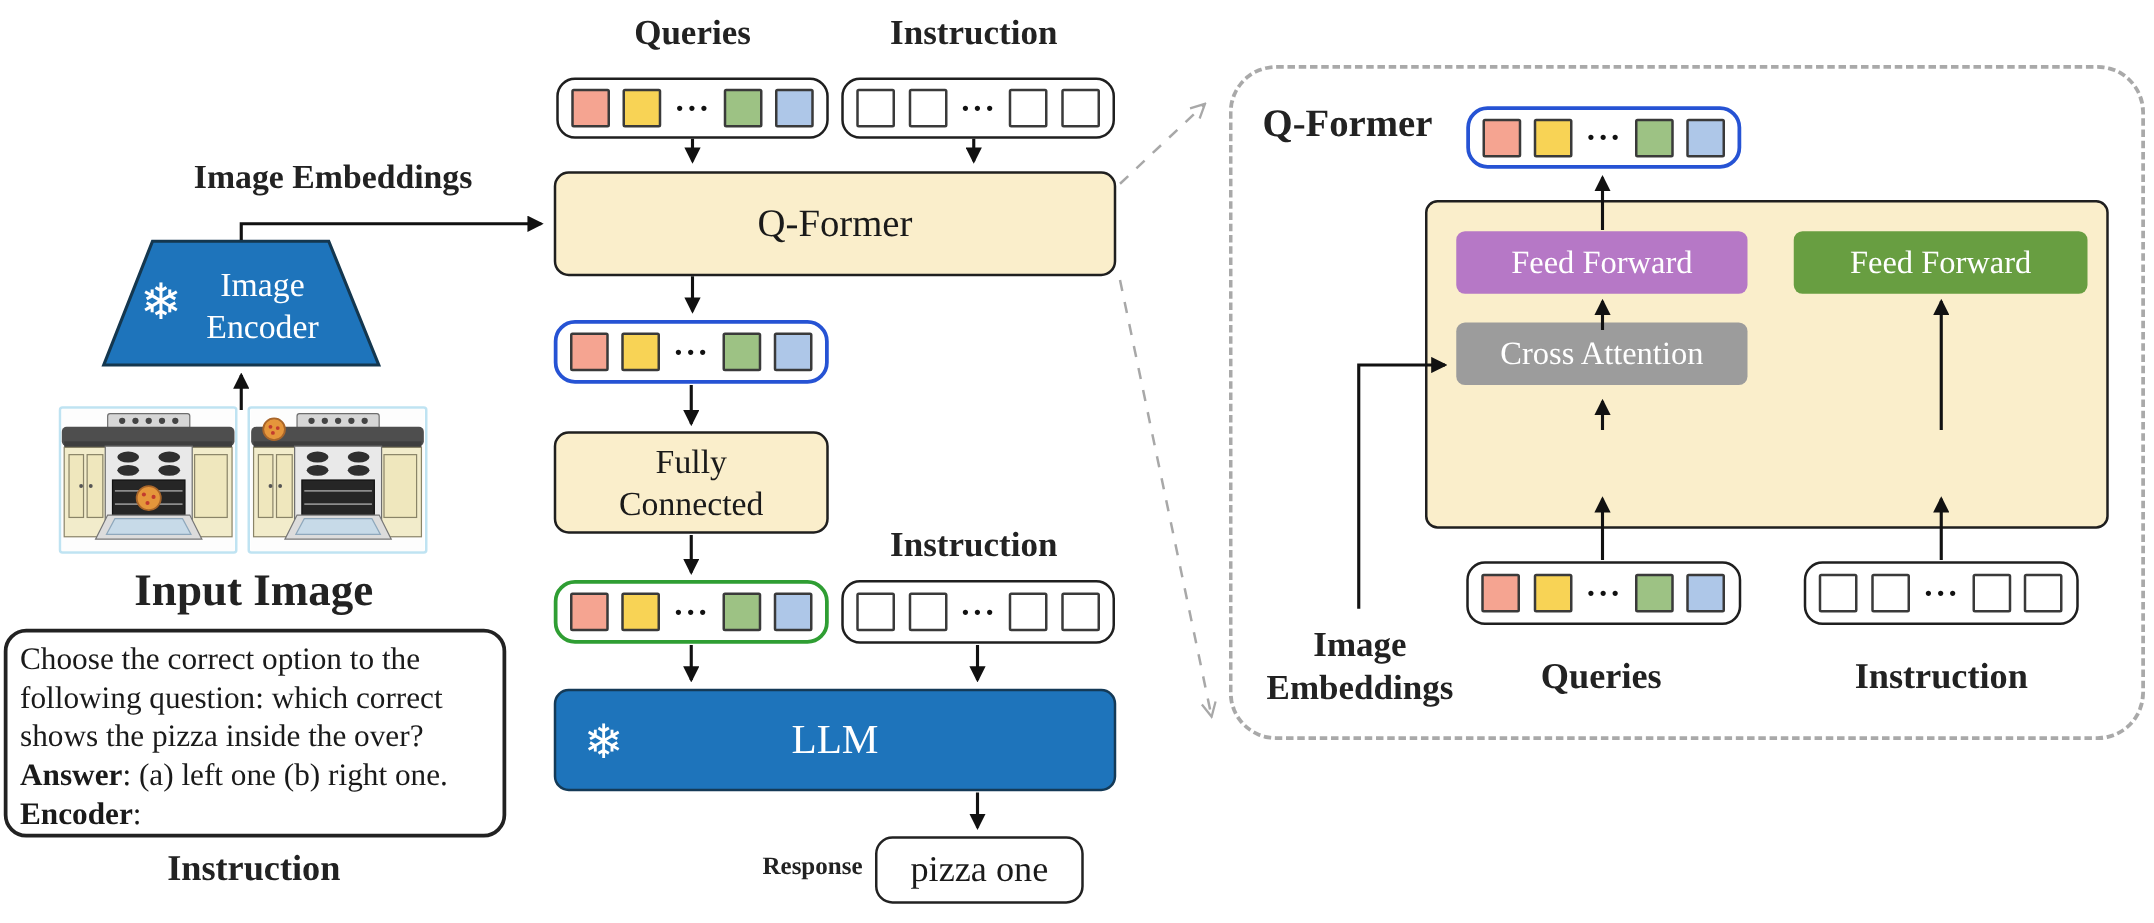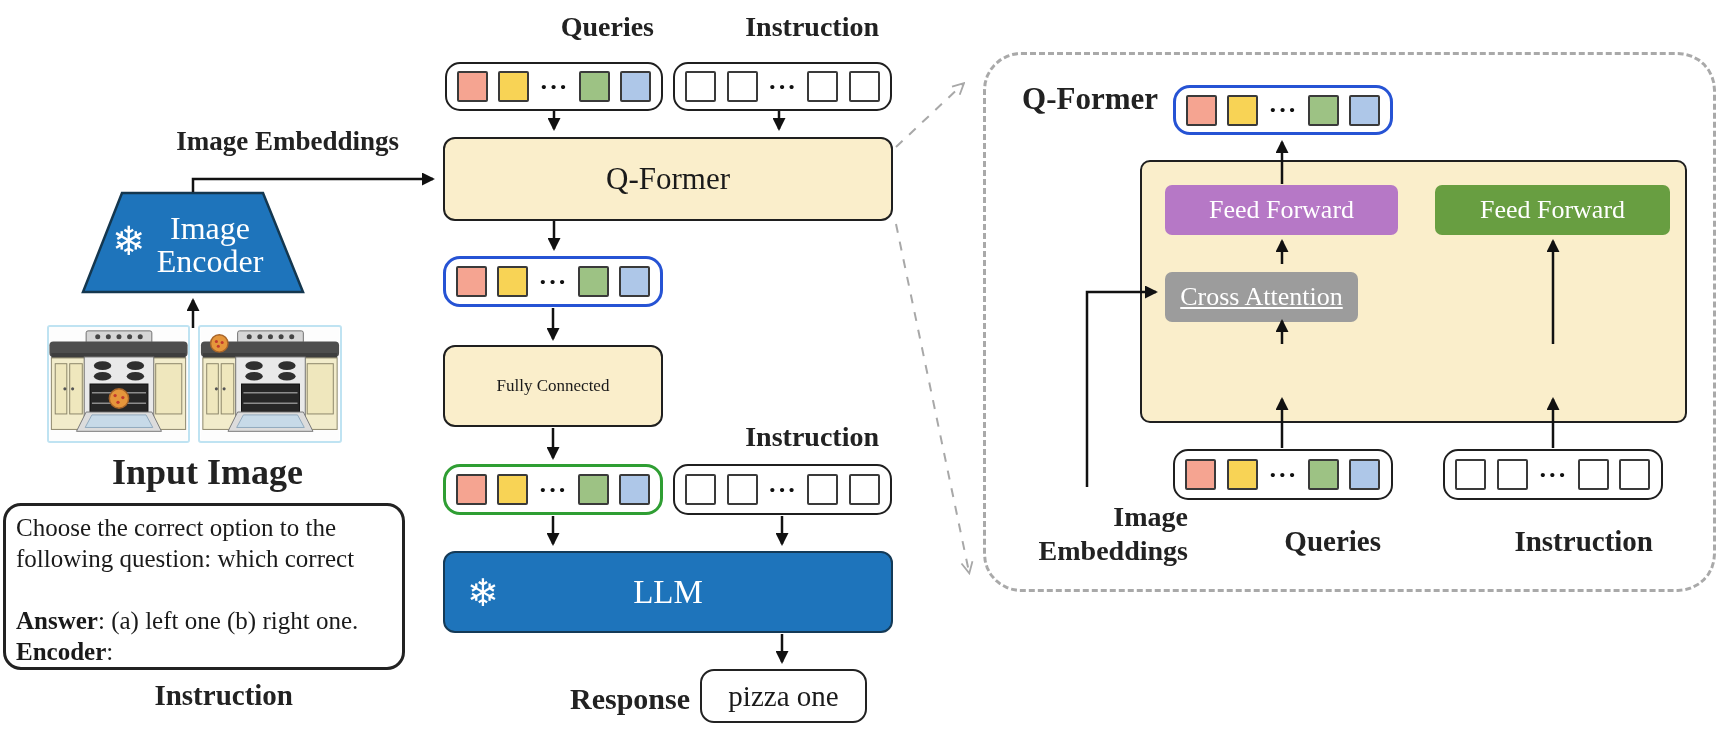--- a/index.html
+++ b/index.html
@@ -1,21 +1,21 @@
 <!DOCTYPE html>
 <html><head>
 <meta charset="utf-8">
 <style>
   html,body{margin:0;padding:0;background:#fff;}
   #canvas{
     position:relative;width:1723px;height:738px;background:#ffffff;overflow:hidden;
     font-family:"Liberation Serif","DejaVu Serif",serif;color:#1a1a1a;
   }
   .abs{position:absolute;box-sizing:border-box;}
-  .lbl{font-weight:bold;text-align:right;color:#222;}
+  .lbl{font-weight:bold;text-align:center;color:#222;}
   
   .tok-row{
     display:flex;align-items:center;justify-content:space-evenly;
     background:#fff;border:2px solid #1f1f1f;border-radius:15px;z-index:3;
   }
   .tok{width:27px;height:27px;border:2px solid #3a3a3a;border-radius:2px;background:#fff;}
   .c-red{background:#F5A491;}
   .c-yellow{background:#F8D355;}
   .c-green{background:#9DC284;}
   .c-blue{background:#AEC7E8;}
@@ -67,21 +67,21 @@
   <div class="abs beige center-txt" style="left:443px;top:137px;width:450px;height:84px;font-size:31px;">Q-Former</div>
 
   <div class="abs tok-row border-blue" style="left:443px;top:256px;width:220px;height:51px;">
     <span class="tok c-red"></span>
     <span class="tok c-yellow"></span>
     <span class="dots">···</span>
     <span class="tok c-green"></span>
     <span class="tok c-blue"></span>
   </div>
 
-  <div class="abs beige center-txt" style="left:443px;top:345px;width:220px;height:82px;font-size:17px;line-height:34px;">
+  <div class="abs beige center-txt" style="left:443px;top:345px;width:220px;height:82px;font-size:27px;line-height:34px;">
     <span style="width:150px;">Fully Connected</span>
   </div>
 
   <div class="abs lbl" style="left:679px;top:421px;width:200px;font-size:28px;">Instruction</div>
 
   <div class="abs tok-row border-green" style="left:443px;top:464px;width:220px;height:51px;">
     <span class="tok c-red"></span>
     <span class="tok c-yellow"></span>
     <span class="dots">···</span>
     <span class="tok c-green"></span>
@@ -94,30 +94,30 @@
     <span class="dots">···</span>
     <span class="tok"></span>
     <span class="tok"></span>
   </div>
 
   <div class="abs bluebox center-txt" style="left:443px;top:551px;width:450px;height:82px;font-size:33px;">
     <span class="abs snow" style="left:22px;top:18px;font-size:38px;">❄</span>
     <span>LLM</span>
   </div>
 
-  <div class="abs lbl" style="left:540px;top:682px;width:150px;font-size:30px;text-align:right;">Response</div>
+  <div class="abs lbl" style="left:540px;top:682px;width:150px;font-size:20px;text-align:right;">Response</div>
   <div class="abs center-txt" style="left:700px;top:669px;width:167px;height:54px;background:#fff;border:2.5px solid #222;border-radius:14px;font-size:29px;z-index:2;">pizza one</div>
 
   <div class="abs lbl" style="left:134px;top:126px;width:265px;font-size:27px;">Image Embeddings</div>
 
   <svg class="abs" style="left:0;top:0;z-index:2;" width="420" height="320">
     <polygon points="122,193 263,193 303,292 83,292" fill="#1E74BB" stroke="#14374F" stroke-width="2.5"></polygon>
   </svg>
   <span class="abs snow" style="left:112px;top:218px;font-size:40px;z-index:3;">❄</span>
-  <div class="abs center-txt snow" style="left:150px;top:210px;width:120px;height:70px;font-size:32px;line-height:33px;z-index:3;">Image Encoder</div>
+  <div class="abs center-txt snow" style="left:150px;top:210px;width:120px;height:70px;font-size:27px;line-height:33px;z-index:3;">Image Encoder</div>
 
   <div class="abs img-frame" style="left:47px;top:325px;width:143px;height:118px;">
     <svg viewBox="0 0 143 118" width="139" height="114">
       <rect x="0" y="0" width="143" height="118" fill="#FDFDFD"></rect>
       <rect x="38" y="4" width="68" height="13" rx="2" fill="#D6D6D6" stroke="#6E6E6E"></rect>
       <circle cx="50" cy="10" r="2.6" fill="#444"></circle>
         <circle cx="61" cy="10" r="2.6" fill="#444"></circle>
       <circle cx="72" cy="10" r="2.6" fill="#444"></circle>
         <circle cx="83" cy="10" r="2.6" fill="#444"></circle>
       <circle cx="94" cy="10" r="2.6" fill="#444"></circle>
@@ -180,21 +180,21 @@
       <polygon points="38,88 106,88 116,108 28,108" fill="#DCDCDC" stroke="#777"></polygon>
       <polygon points="44,91 100,91 107,104 37,104" fill="#C7DAE8" stroke="#8FA8BC"></polygon>
     </svg>
   </div>
 
   <div class="abs lbl" style="left:103px;top:451px;width:200px;font-size:36px;">Input Image</div>
 
   <div class="abs" id="insn-box" style="left:3px;top:503px;width:402px;height:167px;">
     <span>Choose the correct option to the</span><br>
     <span>following question: which correct</span><br>
-    <br>
+    <span>shows the pizza inside the over?</span><br>
     <b>Answer</b><span>: (a) left one (b) right one.</span><br>
     <b>Encoder</b><span>:</span>
   </div>
 
   <div class="abs lbl" style="left:113px;top:679px;width:180px;font-size:29px;">Instruction</div>
 
   <div class="abs" id="dashed-box" style="left:983px;top:52px;width:733px;height:540px;"></div>
 
   <div class="abs lbl" style="left:998px;top:81px;width:160px;font-size:31px;">Q-Former</div>
 
@@ -203,21 +203,21 @@
     <span class="tok c-yellow"></span>
     <span class="dots">···</span>
     <span class="tok c-green"></span>
     <span class="tok c-blue"></span>
   </div>
 
   <div class="abs beige" style="left:1140px;top:160px;width:547px;height:263px;border-radius:10px;"></div>
 
   <div class="abs inner-block purple" style="left:1165px;top:185px;width:233px;height:50px;">Feed Forward</div>
   <div class="abs inner-block greenbox" style="left:1435px;top:185px;width:235px;height:50px;">Feed Forward</div>
-  <div class="abs inner-block graybox" style="left:1165px;top:272px;width:193px;height:50px;text-decoration:underline;">Cross Attention</div>
+  <div class="abs inner-block graybox" style="left:1165px;top:258px;width:233px;height:50px;">Cross Attention</div>
 
   <div class="abs tok-row" style="left:1173px;top:449px;width:220px;height:51px;">
     <span class="tok c-red"></span>
     <span class="tok c-yellow"></span>
     <span class="dots">···</span>
     <span class="tok c-green"></span>
     <span class="tok c-blue"></span>
   </div>
 
   <div class="abs tok-row" style="left:1443px;top:449px;width:220px;height:51px;">

